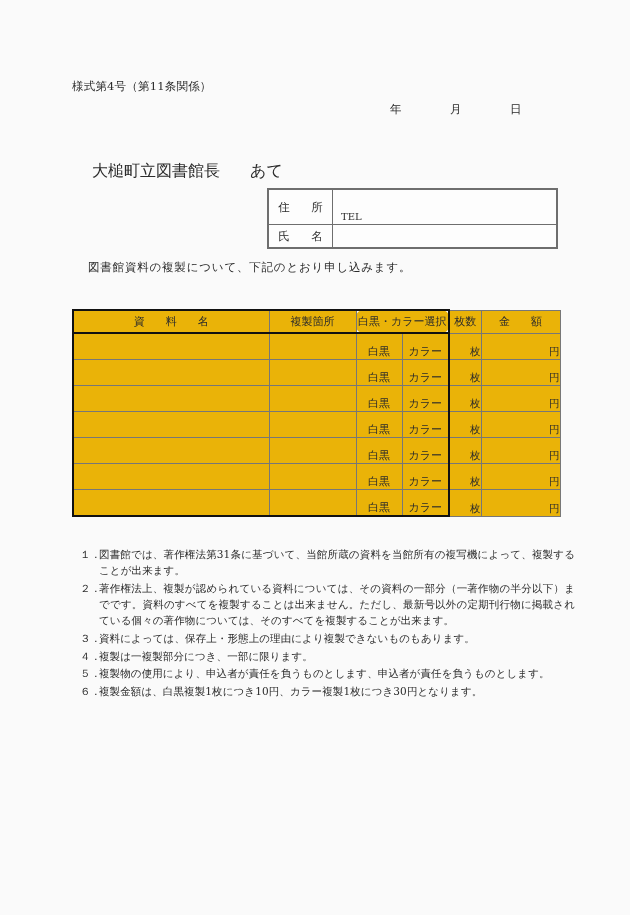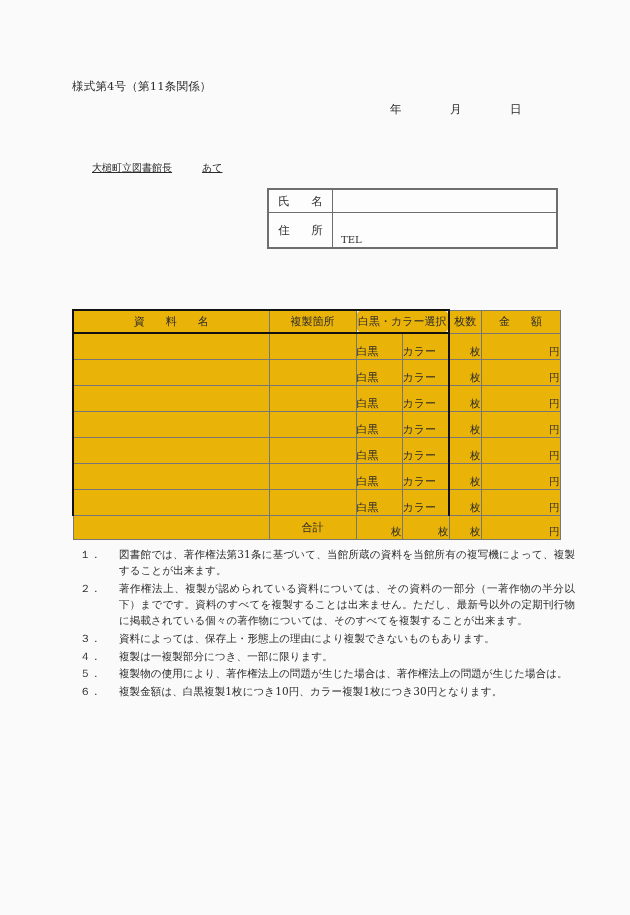--- a/index.html
+++ b/index.html
@@ -50,23 +50,22 @@
     text-align: center;
     font-size: 13px;
     letter-spacing: 5.5px;
     text-indent: 5.5px;
   }
 
   .addressee {
     position: absolute;
     left: 92px;
     top: 161px;
-    font-size: 10px;
-    white-space: nowrap;
-    text-decoration: underline;
+    font-size: 16px;
+    white-space: nowrap;
   }
   .addressee .ate { margin-left: 30px; }
 
   
   .applicant-box {
     position: absolute;
     left: 267px;
     top: 188px;
     width: 289px;
     border: 1px solid #6e6e6e;
@@ -152,20 +151,21 @@
     height: 21px;
     text-align: center;
     vertical-align: middle;
     font-size: 11px;
   }
   th.h-name   { letter-spacing: 5px; text-indent: 5px; }
   th.h-amount { letter-spacing: 5px; text-indent: 5px; }
 
   tbody tr.data-row td { height: 25px; vertical-align: bottom; }
   td.c-bw, td.c-color {
+    text-align: center;
     vertical-align: middle;
     font-size: 11px;
   }
   td.c-sheets {
     text-align: right;
     vertical-align: bottom;
     padding-right: 3px;
     font-size: 10.5px;
   }
   td.c-amount {
@@ -237,21 +237,20 @@
     width: 24px;
     flex: 0 0 24px;
     text-align: left;
     padding-left: 5px;
     box-sizing: border-box;
   }
   .note-text {
     flex: 1;
     text-align: justify;
     letter-spacing: 0.1px;
-    margin-left: 20px;
   }
 </style>
 </head>
 <body>
 
 <div class="page">
 
   <div class="form-code">様式第4号（第11条関係）</div>
 
   <div class="date-line">
@@ -259,34 +258,35 @@
   </div>
 
 
   <div class="addressee">
     <span>大槌町立図書館長</span><span class="ate">あて</span>
   </div>
 
   <div class="applicant-box">
     <table>
       <tbody>
-        <tr>
-          <td class="ab-label ab-name-label">氏　名</td>
-          <td class="ab-value ab-name-label"></td>
-        </tr>
         <tr>
           <td class="ab-label ab-addr-label">住　所</td>
           <td class="ab-value ab-addr-label">
             <span class="ab-tel">TEL</span>
           </td>
         </tr>
+        <tr>
+          <td class="ab-label ab-name-label">氏　名</td>
+          <td class="ab-value ab-name-label"></td>
+        </tr>
       </tbody>
     </table>
   </div>
 
+  <div class="statement">図書館資料の複製について、下記のとおり申し込みます。</div>
   <div class="instruction">太枠内をご記入ください。</div>
 
   <div class="main-table-wrap">
     <table class="main-table">
       <colgroup>
         <col class="col-name">
           <col class="col-part">
           <col class="col-bw">
           <col class="col-color">
           <col class="col-sheets">
@@ -351,28 +351,20 @@
           <td class="c-amount">円</td>
         </tr>
         <tr class="data-row">
           <td class="c-name"></td>
           <td class="c-part"></td>
           <td class="c-bw">白黒</td>
           <td class="c-color">カラー</td>
           <td class="c-sheets">枚</td>
           <td class="c-amount">円</td>
         </tr>
-        <tr class="total-row">
-          <td class="t-blank-name"></td>
-          <td class="t-label">合計</td>
-          <td class="t-bw">枚</td>
-          <td class="t-color">枚</td>
-          <td class="t-sheets">枚</td>
-          <td class="t-amount">円</td>
-        </tr>
       </tbody>
     </table>
   </div>
 
   <div class="notes">
 
     <div class="note-item">
       <span class="note-num">１．</span>
       <span class="note-text">図書館では、著作権法第31条に基づいて、当館所蔵の資料を当館所有の複写機によって、複製することが出来ます。</span>
     </div>
@@ -383,21 +375,21 @@
     <div class="note-item">
       <span class="note-num">３．</span>
       <span class="note-text">資料によっては、保存上・形態上の理由により複製できないものもあります。</span>
     </div>
     <div class="note-item">
       <span class="note-num">４．</span>
       <span class="note-text">複製は一複製部分につき、一部に限ります。</span>
     </div>
     <div class="note-item">
       <span class="note-num">５．</span>
-      <span class="note-text">複製物の使用により、著作権法上の問題が生じた場合は、著作権法上の問題が生じた場合は。</span>
+      <span class="note-text">複製物の使用により、申込者が責任を負うものとします、申込者が責任を負うものとします。</span>
     </div>
     <div class="note-item">
       <span class="note-num">６．</span>
       <span class="note-text">複製金額は、白黒複製1枚につき10円、カラー複製1枚につき30円となります。</span>
     </div>
   </div>
 
 </div>
 
 </body></html>

